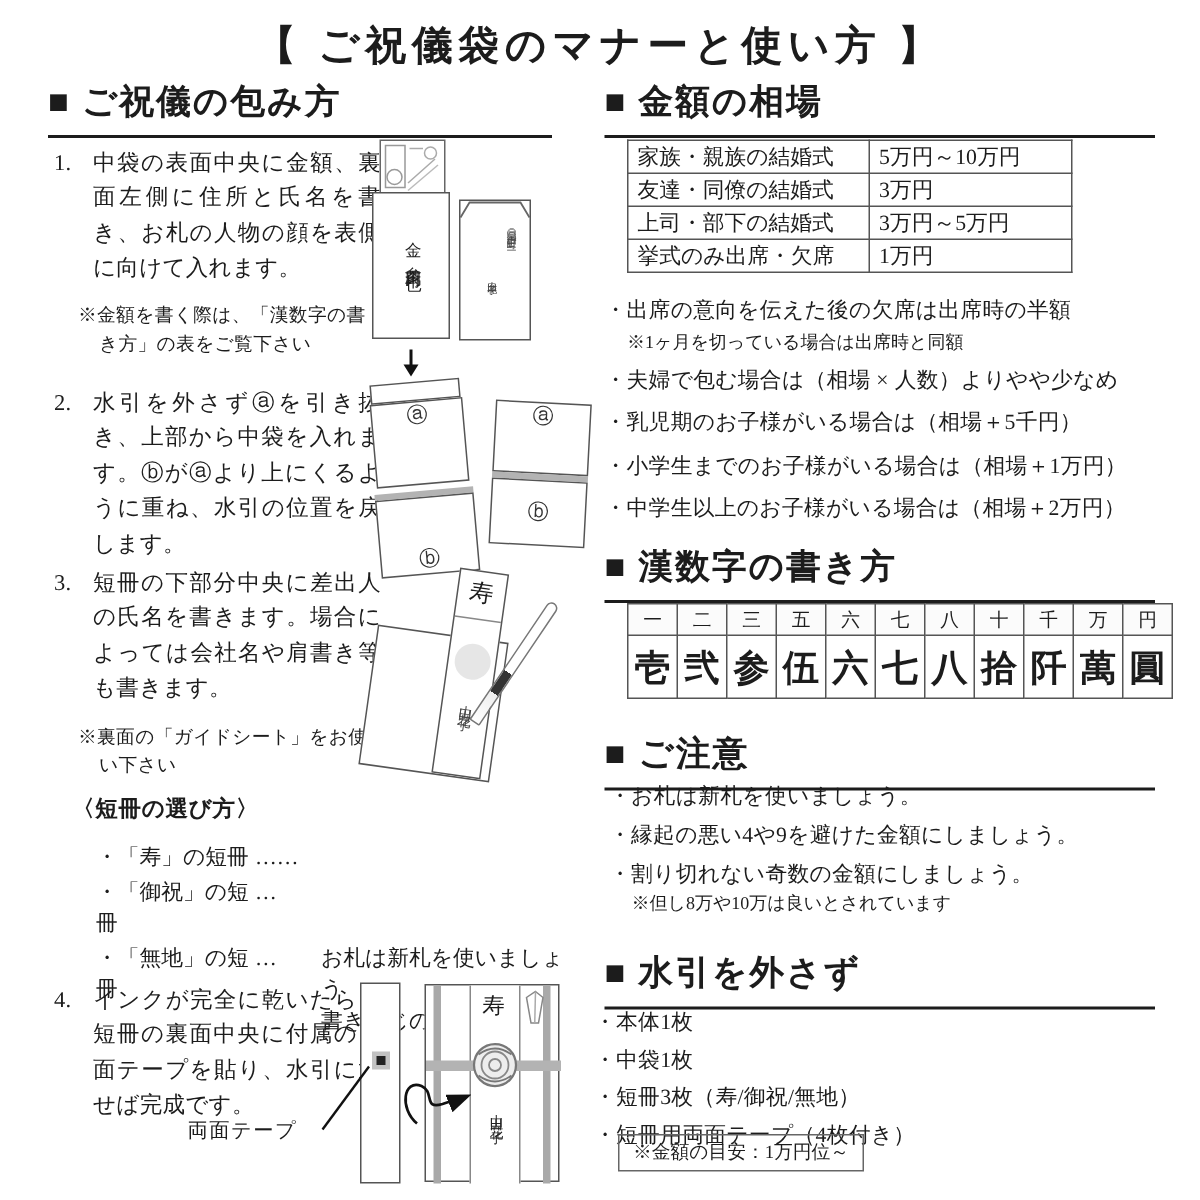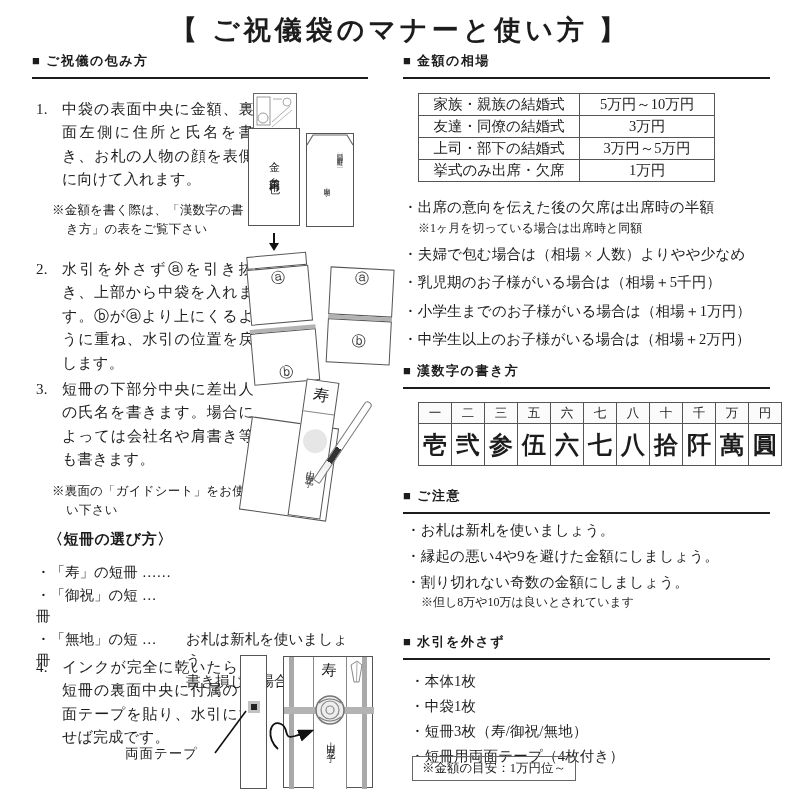--- a/index.html
+++ b/index.html
@@ -7,35 +7,35 @@
     width:800px;height:800px;position:relative;overflow:hidden;
     background:#ffffff;color:#1c1c1c;
     font-family:"Liberation Serif","DejaVu Serif",serif;
   }
   .abs{position:absolute;}
   .page-title{
     width:800px;text-align:center;font-size:27px;font-weight:600;
     letter-spacing:4px;
   }
   .sec-header{
-    font-size:13px;font-weight:700;letter-spacing:1.5px;
+    font-size:23px;font-weight:700;letter-spacing:1.5px;
     border-bottom:2px solid #1c1c1c;padding-bottom:7px;
   }
   .step{display:flex;font-size:15px;line-height:1.56;letter-spacing:0.2px;}
   .step-num{width:26px;flex:none;}
   .step-text{width:192px;text-align:justify;}
   .note{
     font-size:12.5px;line-height:1.5;letter-spacing:0.2px;
     padding-left:14px;text-indent:-14px;width:190px;
   }
   .vert{writing-mode:vertical-rl;text-orientation:upright;}
   
   table{border-collapse:collapse;}
   .rates-table td{
-    border:1.5px solid #555;font-size:14.5px;text-align:center;
+    border:1.5px solid #555;font-size:14.5px;text-align:left;
     padding:1px 6px;height:19px;
   }
   .rates-table td.c1{width:148px;}
   .rates-table td.c2{width:122px;}
   .kanji-table td{border:1.4px solid #555;text-align:center;width:30px;}
   .kanji-table .kh td{font-size:12.5px;height:18px;background:#fbfbfb;}
   .kanji-table .kb td{font-size:24px;font-weight:600;height:39px;}
   
   .situ-title{font-size:15px;letter-spacing:0.5px;margin-bottom:7px;}
   .situ-item{font-size:14.5px;line-height:1.35;margin-bottom:9px;letter-spacing:0.2px;}
@@ -146,21 +146,21 @@
   <div class="abs env" style="left:2px;top:46px;width:88px;height:94px;transform:rotate(8deg);"></div>
   <div class="abs env" style="left:54px;top:4px;width:33px;height:138px;transform:rotate(8deg);display:flex;flex-direction:column;align-items:center;">
     <div style="font-size:16px;border-bottom:1px solid #888;width:100%;text-align:center;padding:4px 0 6px;">寿</div>
     <div class="ghost-circle" style="width:24px;height:24px;margin-top:16px;"></div>
     <div class="tiny-vert" style="font-size:9px;letter-spacing:3px;margin-top:10px;">山田花子</div>
   </div>
   <div class="abs pen" style="left:96px;top:18px;transform:rotate(34deg);"></div>
 </div>
 
 <div class="abs tz-title" style="left:48px;top:530px;font-weight:bold;">〈短冊の選び方〉</div>
-<div class="abs" style="left:36px;top:562px;width:322px;">
+<div class="abs" style="left:64px;top:562px;width:322px;">
   <div class="tz-row">
     <div class="tz-label">・「寿」の短冊</div>
     <div class="tz-dots">……</div>
   </div>
   <div class="tz-row">
     <div class="tz-label">・「御祝」の短冊</div>
     <div class="tz-dots">…</div>
   </div>
   <div class="tz-row">
     <div class="tz-label">・「無地」の短冊</div>
@@ -282,19 +282,19 @@
 
 <div class="abs sec-header" style="left:403px;top:487px;width:367px;">■ ご注意</div>
 <div class="abs" style="left:406px;top:521px;width:370px;">
   <div class="caut-item">・お札は新札を使いましょう。</div>
   <div class="caut-item">・縁起の悪い4や9を避けた金額にしましょう。</div>
   <div class="caut-item" style="margin-bottom:2px;">・割り切れない奇数の金額にしましょう。</div>
   <div class="sub-note">※但し8万や10万は良いとされています</div>
 </div>
 
 <div class="abs sec-header" style="left:403px;top:633px;width:367px;">■ 水引を外さず</div>
-<div class="abs" style="left:410px;top:672px;width:370px;">
+<div class="abs" style="left:396px;top:672px;width:370px;">
   <div class="set-item">・本体1枚</div>
   <div class="set-item">・中袋1枚</div>
   <div class="set-item">・短冊3枚（寿/御祝/無地）</div>
   <div class="set-item">・短冊用両面テープ（4枚付き）</div>
 </div>
 <div class="abs price-box" style="left:412px;top:756px;">※金額の目安：1万円位～</div>
 
 </body></html>

